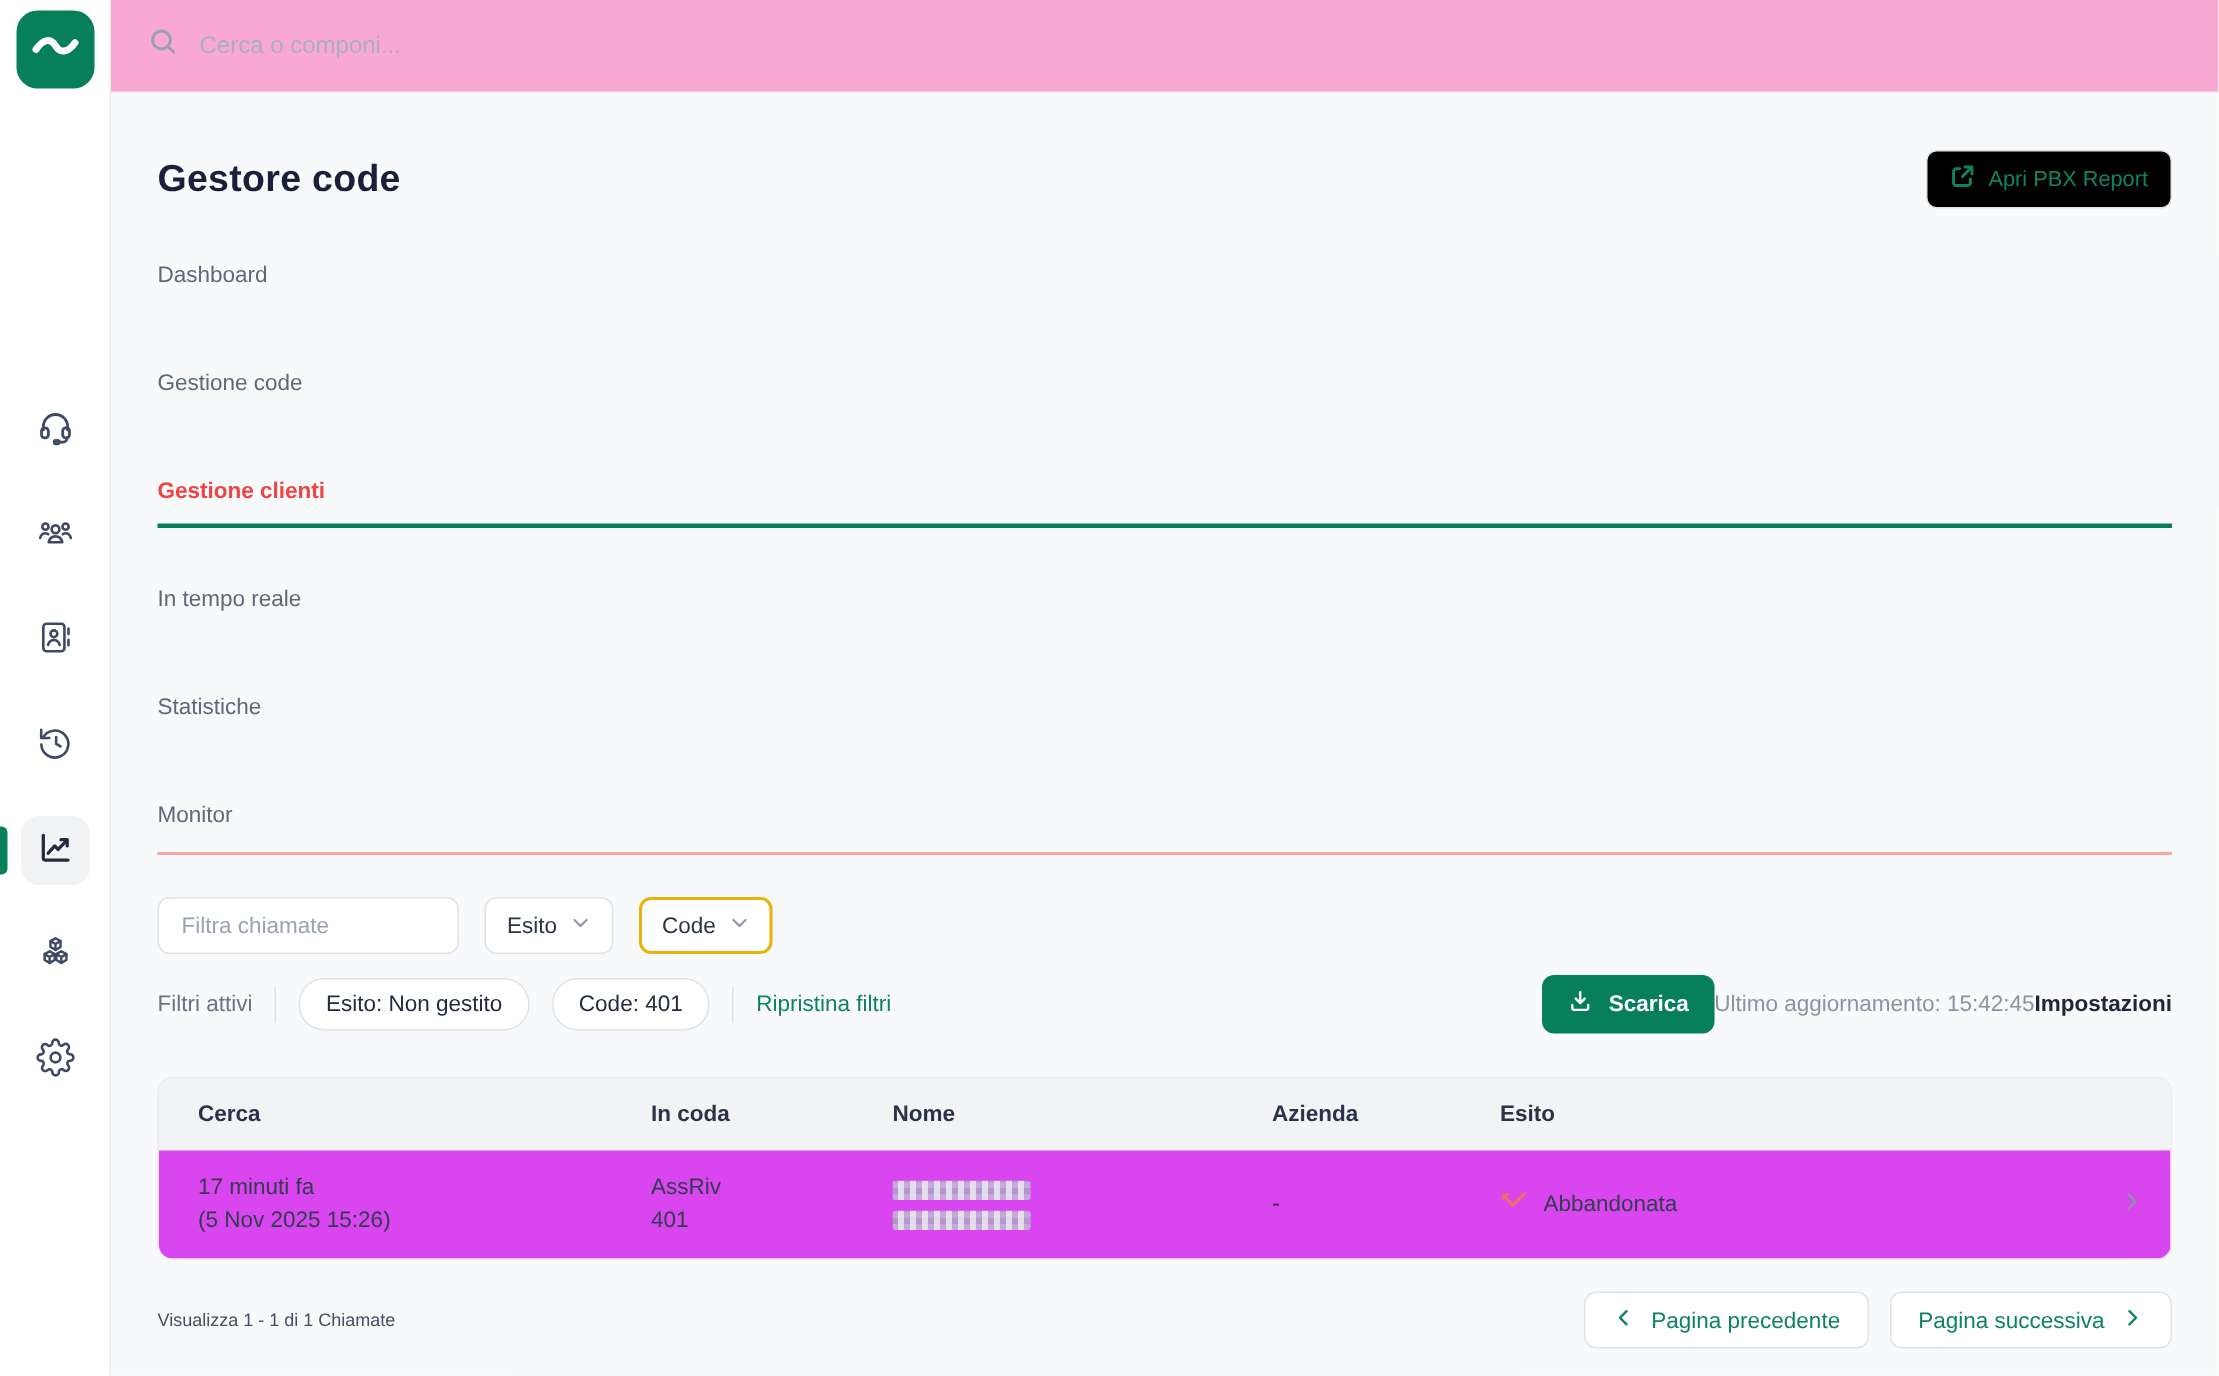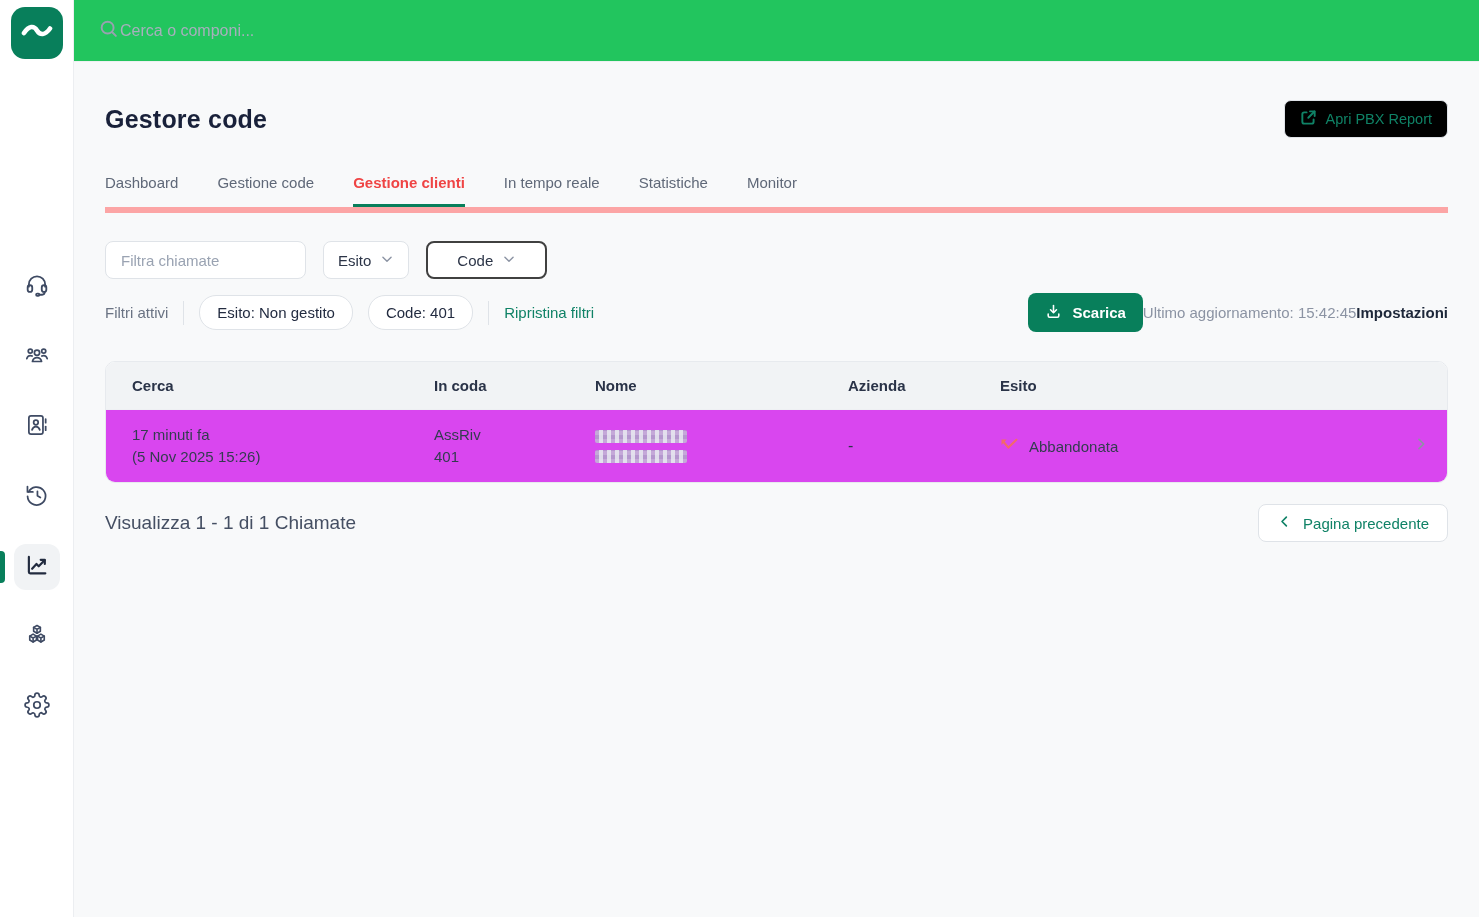--- a/index.html
+++ b/index.html
@@ -35,58 +35,58 @@
     position: absolute; left: -14px; top: 7px;
     width: 5px; height: 32px; background: #087f5b;
     border-radius: 0 4px 4px 0;
   }
   .nav-item svg { stroke: #3e4a63; }
   .nav-item.active svg { stroke: #222b3f; }
 
   
   .content { flex: 1; display: flex; flex-direction: column; height: 100%; }
   .topbar {
-    height: 62px; min-height: 62px; background: #22c55e;
+    height: 62px; min-height: 62px; background: #f9a8d4;
     border-bottom: 1px solid #eef0f2;
-    display: flex; align-items: center; padding: 0 24px; 
+    display: flex; align-items: center; padding: 0 24px; gap: 13px;
   }
   .search-input {
     flex: 1; border: none; outline: none; font-size: 16px;
     font-family: "Liberation Sans", sans-serif; color: #3a4458; background: transparent;
   }
   .search-input::placeholder { color: #a8afbd; }
 
   .main { flex: 1; background: #f8f9fa; padding: 0 31px; }
 
   .header-row { margin-top: 38px; display: flex; align-items: center; justify-content: space-between; }
   .page-title { font-size: 25px; font-weight: 700; color: #19213a; letter-spacing: .2px; }
   .report-btn {
     display: flex; align-items: center; gap: 9px;
     background: #000000; border: 1px solid #dfe3e8; border-radius: 7px;
     padding: 8px 15px; color: #0f8266; font-size: 14.5px; cursor: pointer;
     font-family: "Liberation Sans", sans-serif;
   }
 
-  .tabs { margin-top: 36px; display: flex; gap: 39px; border-bottom: 6px solid #fca5a5; }
+  .tabs { margin-top: 36px; display: flex; gap: 39px; border-bottom: 2px solid #fca5a5; flex-direction: column; }
   .tab { font-size: 15px; color: #5f6878; padding-bottom: 13px; border-bottom: 3px solid transparent; cursor: pointer; }
   .tab.active { color: #ef4444; font-weight: 600; border-bottom-color: #087f5b; }
 
   .filters-row { margin-top: 28px; display: flex; gap: 17px; align-items: center; }
   .filter-input {
     width: 201px; height: 38px; border: 1px solid #dfe3e8; border-radius: 8px;
     background: #fff; padding: 0 15px; font-size: 15px; color: #3a4458; outline: none;
     font-family: "Liberation Sans", sans-serif;
   }
   .filter-input::placeholder { color: #9aa3b2; }
   .select {
     height: 38px; border: 1px solid #dfe3e8; border-radius: 8px; background: #fff;
     padding: 0 14px; display: flex; align-items: center; gap: 9px;
     font-size: 15px; color: #2b3447; cursor: pointer;
   }
-  .select.focused { border: 2px solid #404040; padding: 0 29px; }
+  .select.focused { border: 2px solid #eab308; padding: 0 13px; }
 
   .chips-row { margin-top: 14px; display: flex; align-items: center; justify-content: space-between; }
   .chips-left { display: flex; align-items: center; gap: 15px; }
   .filters-active-label { font-size: 15px; color: #6a7383; }
   .vdivider { width: 1px; height: 24px; background: #dfe3e8; }
   .chip {
     border: 1px solid #dfe3e8; border-radius: 17px; background: #fff;
     padding: 8px 17px; font-size: 15px; color: #232c41; cursor: pointer;
   }
   .reset-link { color: #0f8266; font-size: 15px; cursor: pointer; }
@@ -124,21 +124,21 @@
     width: 92px; height: 13px; border-radius: 2px;
     background:
       repeating-linear-gradient(90deg, rgba(164,174,192,.55) 0 4px, rgba(226,230,236,.9) 4px 8px),
       repeating-linear-gradient(0deg, rgba(255,255,255,.5) 0 4px, rgba(178,188,204,.45) 4px 8px);
   }
   .redacted-block + .redacted-block { margin-top: 7px; }
   .esito-wrap { display: flex; gap: 11px; font-size: 15px; color: #333c4f; }
 
   
   .pagination-row { margin-top: 21px; display: flex; align-items: center; justify-content: space-between; }
-  .summary { font-size: 19px; color: #454f63; }
+  .summary { font-size: 12px; color: #454f63; }
   .page-btns { display: flex; gap: 14px; }
   .page-btn {
     background: #fff; border: 1px solid #dfe3e8; border-radius: 8px;
     height: 38px; padding: 0 18px; display: flex; align-items: center; gap: 11px;
     color: #0f8266; font-size: 15px; cursor: pointer;
     font-family: "Liberation Sans", sans-serif;
   }
 </style>
 </head>
 <body>
@@ -358,17 +358,25 @@
       <span class="summary">Visualizza 1 - 1 di 1 Chiamate</span>
       <div class="page-btns">
         <button class="page-btn">
           <span>
             <svg width="15" height="15" viewBox="0 0 24 24" fill="none" stroke="#0f8266" stroke-width="2.6" stroke-linecap="round" stroke-linejoin="round">
               <polyline points="15 5 8 12 15 19"></polyline>
             </svg>
           </span>
           <span>Pagina precedente</span>
         </button>
+        <button class="page-btn">
+          <span>Pagina successiva</span>
+          <span>
+            <svg width="15" height="15" viewBox="0 0 24 24" fill="none" stroke="#0f8266" stroke-width="2.6" stroke-linecap="round" stroke-linejoin="round">
+              <polyline points="9 5 16 12 9 19"></polyline>
+            </svg>
+          </span>
+        </button>
       </div>
     </div>
 
   </main>
 </div>
 
 </body></html>

